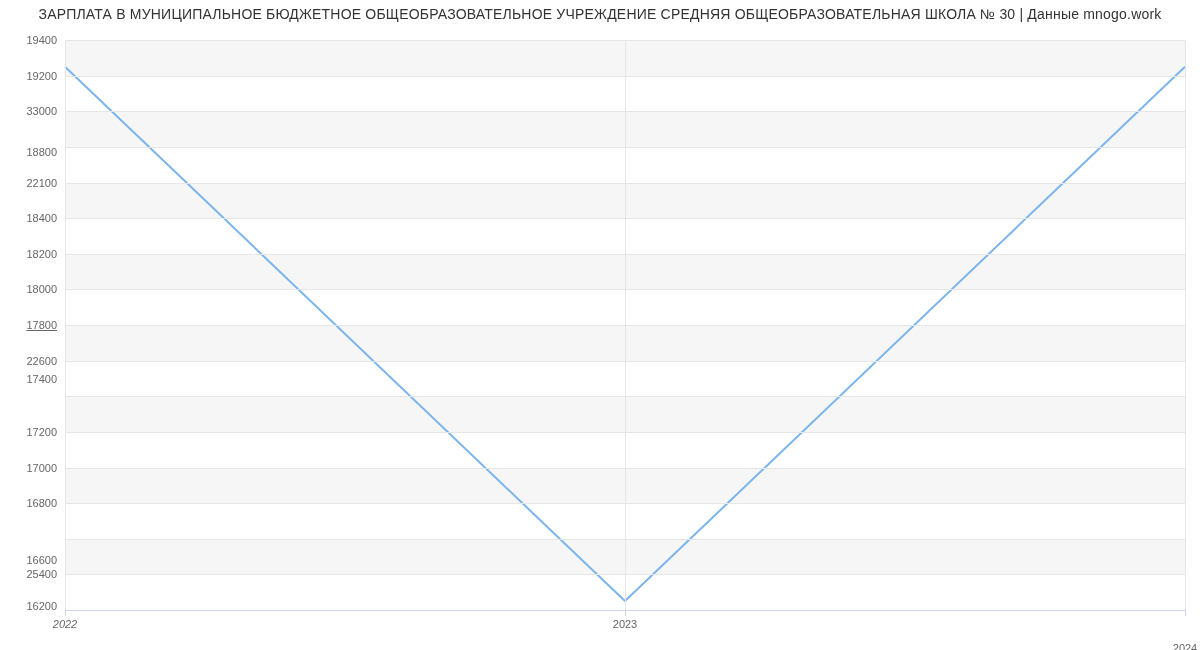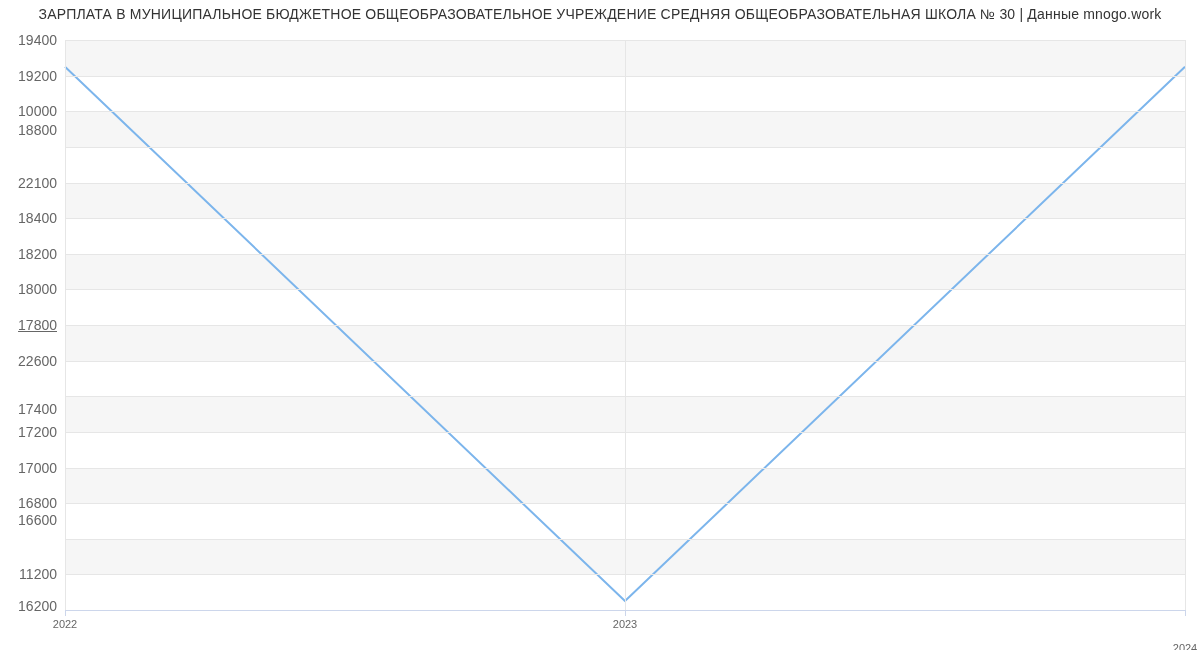--- a/index.html
+++ b/index.html
@@ -62,21 +62,21 @@
   .tick {
     position: absolute;
     background: #ccd6eb;
   }
   .y-label {
     position: absolute;
     right: 100%;
     margin-right: 8px;
     transform: translateY(-50%);
     color: #666666;
-    font-size: 14px;
+    font-size: 11px;
     white-space: nowrap;
   }
   .x-label {
     position: absolute;
     top: 100%;
     margin-top: 8px;
     transform: translateX(-50%);
     color: #666666;
     font-size: 11px;
     white-space: nowrap;
@@ -103,54 +103,54 @@
       <div class="band" style="top: 285px; height: 35.625px;"></div>
       <div class="band" style="top: 356.25px; height: 35.625px;"></div>
       <div class="band" style="top: 427.5px; height: 35.625px;"></div>
       <div class="band" style="top: 498.75px; height: 35.625px;"></div>
     <svg class="line-layer" id="line-layer" viewBox="0 0 1120 570" preserveAspectRatio="none">
         <path d="M0 26.71875 L560 561.09375 L1120 26.71875" fill="none" stroke="#7cb5ec" stroke-width="2" stroke-linejoin="round"></path>
       </svg>
   <div class="gridline" style="top: 570px;"></div>
       <div class="y-label" style="top: 566px;">16200</div>
       <div class="gridline" style="top: 534.375px;"></div>
-      <div class="y-label" style="top: 534.375px;">11200</div>
+      <div class="y-label" style="top: 534.375px;">25400</div>
       <div class="gridline" style="top: 498.75px;"></div>
-      <div class="y-label" style="top: 480px; text-align: right;">16600</div>
+      <div class="y-label" style="top: 520px; text-align: right;">16600</div>
       <div class="gridline" style="top: 463.125px;"></div>
       <div class="y-label" style="top: 463.125px;">16800</div>
       <div class="gridline" style="top: 427.5px;"></div>
       <div class="y-label" style="top: 427.5px;">17000</div>
       <div class="gridline" style="top: 391.875px;"></div>
       <div class="y-label" style="top: 391.875px;">17200</div>
       <div class="gridline" style="top: 356.25px;"></div>
-      <div class="y-label" style="top: 369px;">17400</div>
+      <div class="y-label" style="top: 339px;">17400</div>
       <div class="gridline" style="top: 320.625px;"></div>
       <div class="y-label" style="top: 320.625px;">22600</div>
       <div class="gridline" style="top: 285px;"></div>
       <div class="y-label" style="top: 285px; text-decoration: underline;">17800</div>
       <div class="gridline" style="top: 249.375px;"></div>
       <div class="y-label" style="top: 249.375px;">18000</div>
       <div class="gridline" style="top: 213.75px;"></div>
       <div class="y-label" style="top: 213.75px; margin-left: 44px;">18200</div>
       <div class="gridline" style="top: 178.125px;"></div>
       <div class="y-label" style="top: 178.125px;">18400</div>
       <div class="gridline" style="top: 142.5px;"></div>
       <div class="y-label" style="top: 142.5px;">22100</div>
       <div class="gridline" style="top: 106.875px;"></div>
-      <div class="y-label" style="top: 90px;">18800</div>
+      <div class="y-label" style="top: 112px;">18800</div>
       <div class="gridline" style="top: 71.25px;"></div>
-      <div class="y-label" style="top: 71.25px;">10000</div>
+      <div class="y-label" style="top: 71.25px;">33000</div>
       <div class="gridline" style="top: 35.625px;"></div>
       <div class="y-label" style="top: 35.625px;">19200</div>
       <div class="gridline" style="top: 0px;"></div>
       <div class="y-label" style="top: 0px;">19400</div>
       <div class="vgridline" style="left: 0px;"></div>
       <div class="tick" style="left: 0px; top: 570px; width: 1px; height: 6px;"></div>
-      <div class="x-label" style="left: 0px;">2022</div>
+      <div class="x-label" style="left: 0px; font-style: italic;">2022</div>
       <div class="vgridline" style="left: 560px;"></div>
       <div class="tick" style="left: 560px; top: 570px; width: 1px; height: 6px;"></div>
       <div class="x-label" style="left: 560px;">2023</div>
       <div class="vgridline" style="left: 1120px;"></div>
       <div class="tick" style="left: 1120px; top: 570px; width: 1px; height: 6px;"></div>
       <div class="x-label" style="left: 1120px; margin-top: 32px;">2024</div>
       <div class="axis-line" style="left: 0px; top: 570px; width: 1120px; height: 1px;"></div>
     </div>
 </div>
 

